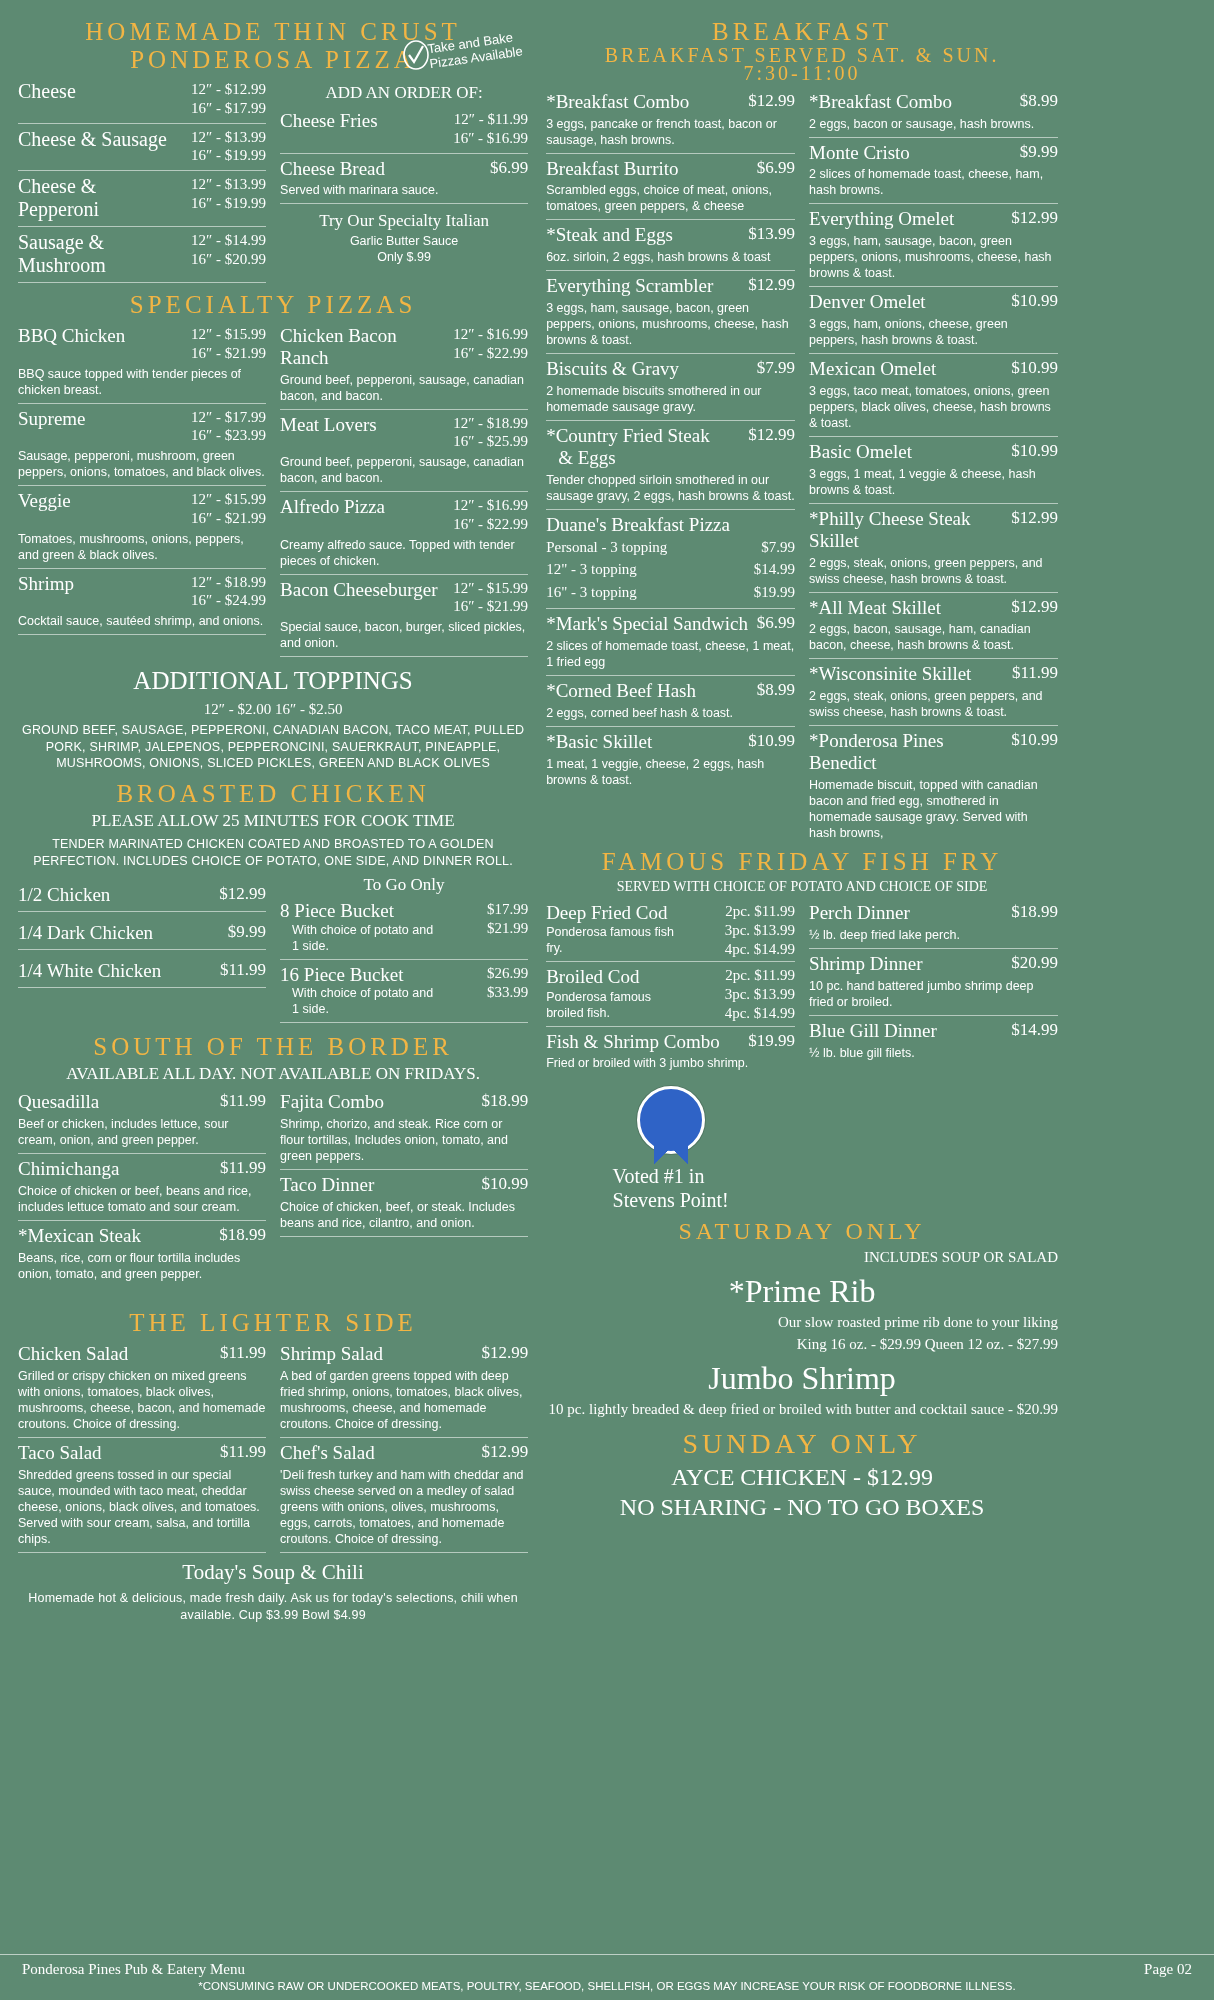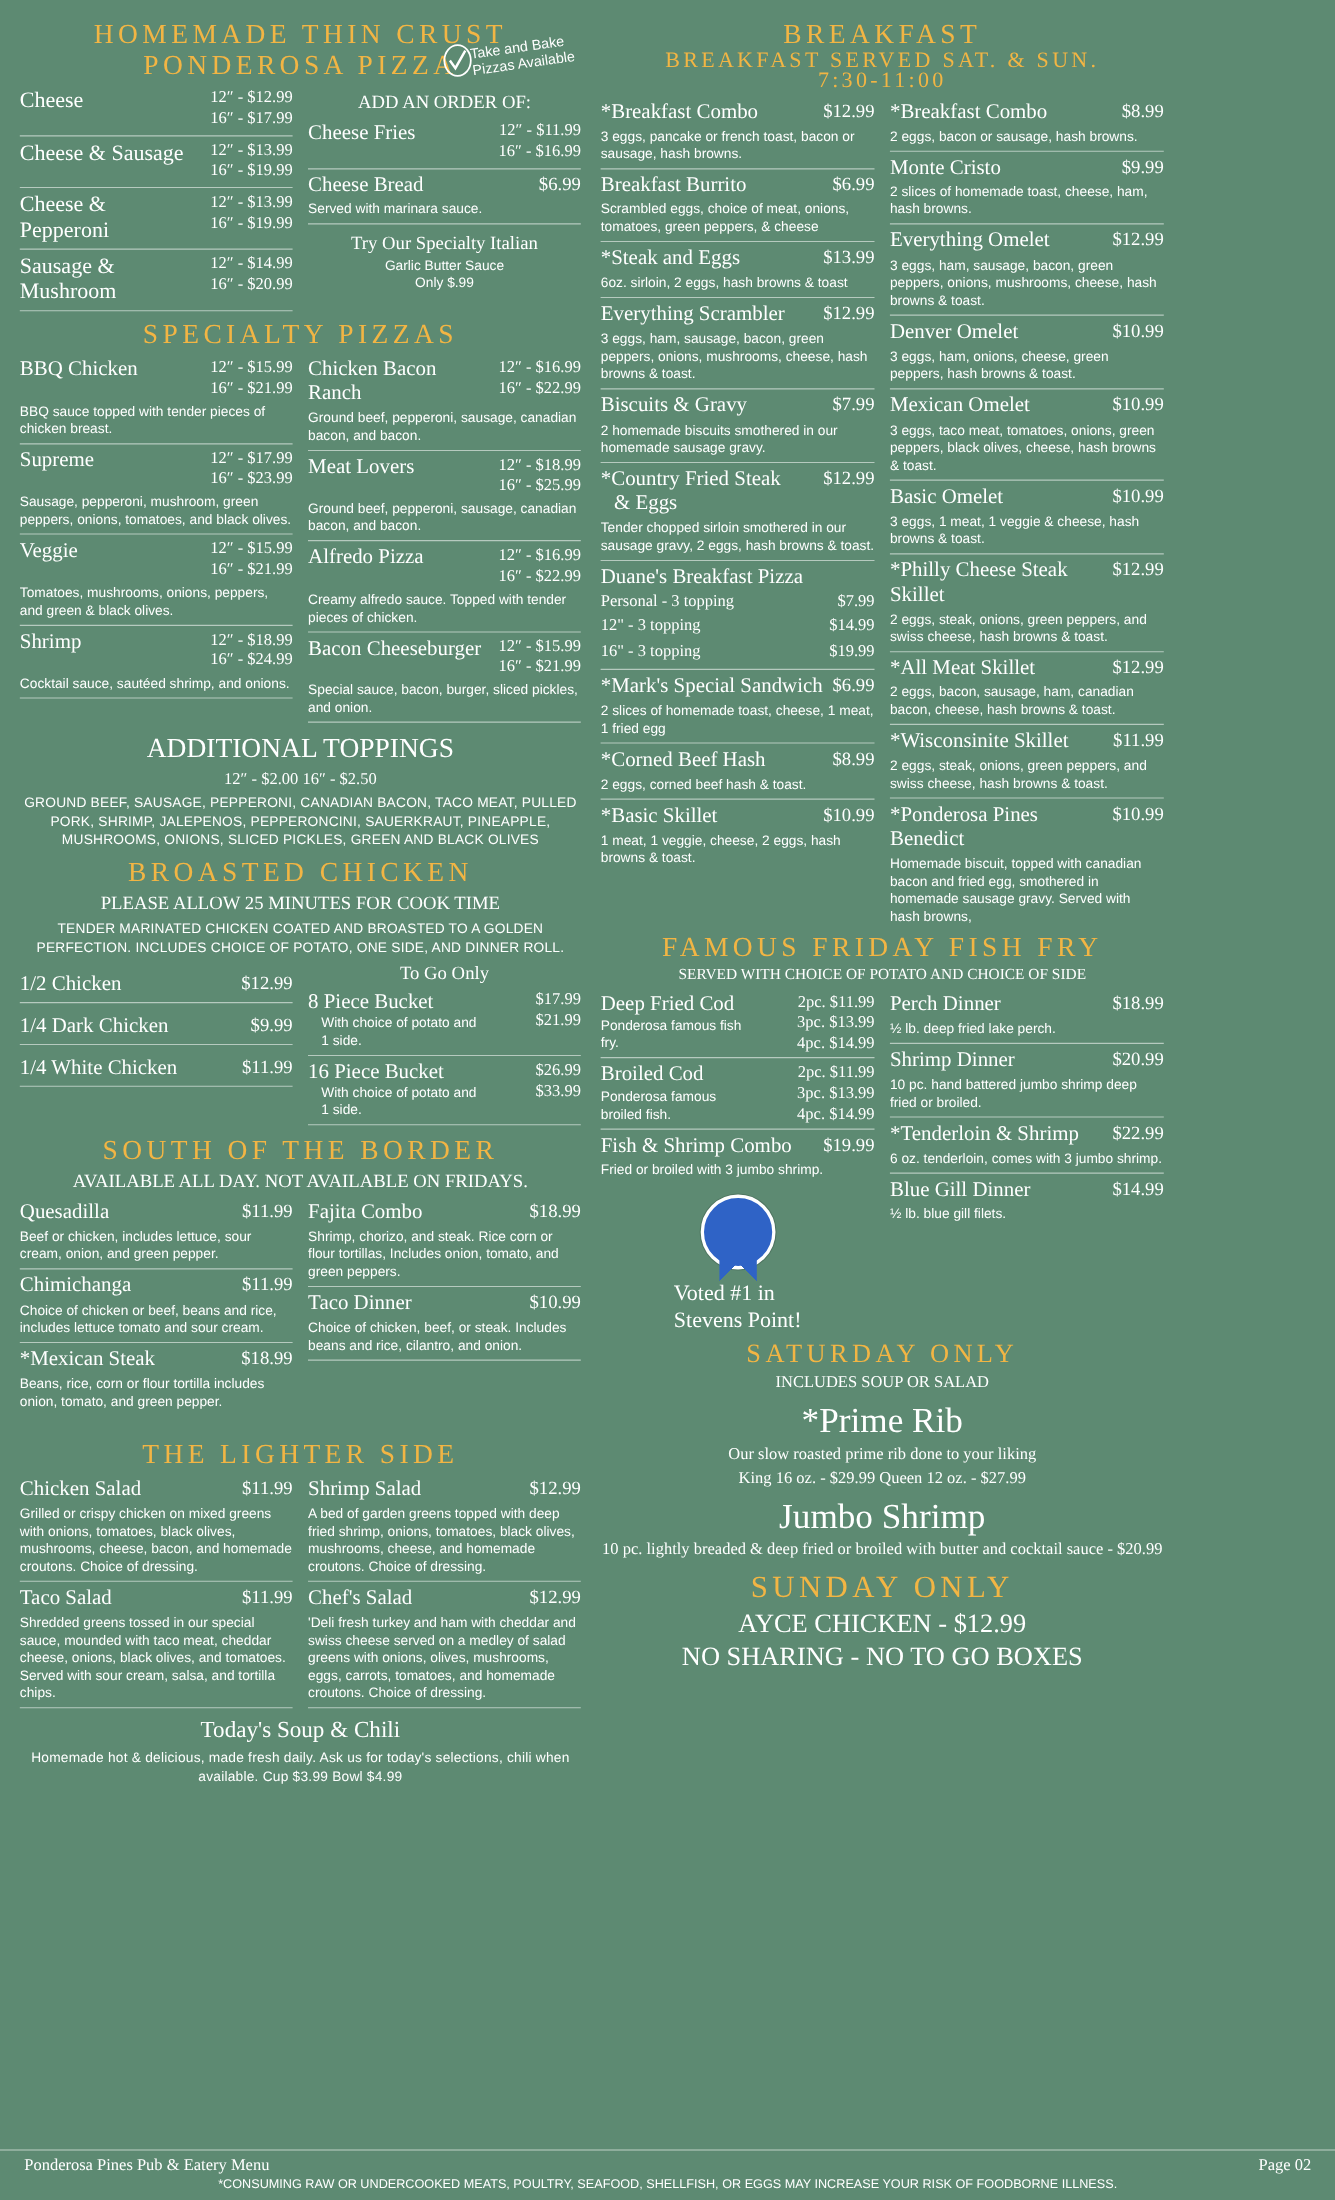--- a/index.html
+++ b/index.html
@@ -77,21 +77,21 @@
 
   .footer{
     position:absolute;left:0;bottom:0;width:1214px;
     border-top:1px solid rgba(255,255,255,.6);
     padding:6px 22px 8px 22px;box-sizing:border-box;
   }
   .footer-row{display:flex;justify-content:space-between;font-size:15px;}
   .footer-note{text-align:center;font-size:11.5px;font-family:"Liberation Sans",sans-serif;margin-top:2px;}
   .bucket .nm{font-size:19px;}
   .rowline{display:flex;justify-content:space-between;font-size:15px;line-height:1.5;}
-  .sat-line{text-align:center;font-size:15px;line-height:1.45;}
+  .sat-line{text-align:right;font-size:15px;line-height:1.45;}
   .sat-title{text-align:center;font-size:32px;margin:4px 0 2px 0;}
   .sunday-line{text-align:center;font-size:24px;line-height:1.25;}
 </style>
 </head>
 <body>
 
 <div class="page">
   <div class="cols">
 
     <div class="col colL">
@@ -632,27 +632,20 @@
               <div class="pr">$18.99</div>
             </div>
             <div class="desc">½ lb. deep fried lake perch.</div>
           </div>
           <div class="item">
             <div class="item-row">
               <div class="nm">Shrimp Dinner</div>
               <div class="pr">$20.99</div>
             </div>
             <div class="desc">10 pc. hand battered jumbo shrimp deep fried or broiled.</div>
-          </div>
-          <div class="item">
-            <div class="item-row">
-              <div class="nm">*Tenderloin &amp; Shrimp</div>
-              <div class="pr">$22.99</div>
-            </div>
-            <div class="desc">6 oz. tenderloin, comes with 3 jumbo shrimp.</div>
           </div>
           <div class="item nb">
             <div class="item-row">
               <div class="nm">Blue Gill Dinner</div>
               <div class="pr">$14.99</div>
             </div>
             <div class="desc">½ lb. blue gill filets.</div>
           </div>
         </div>
       </div>

